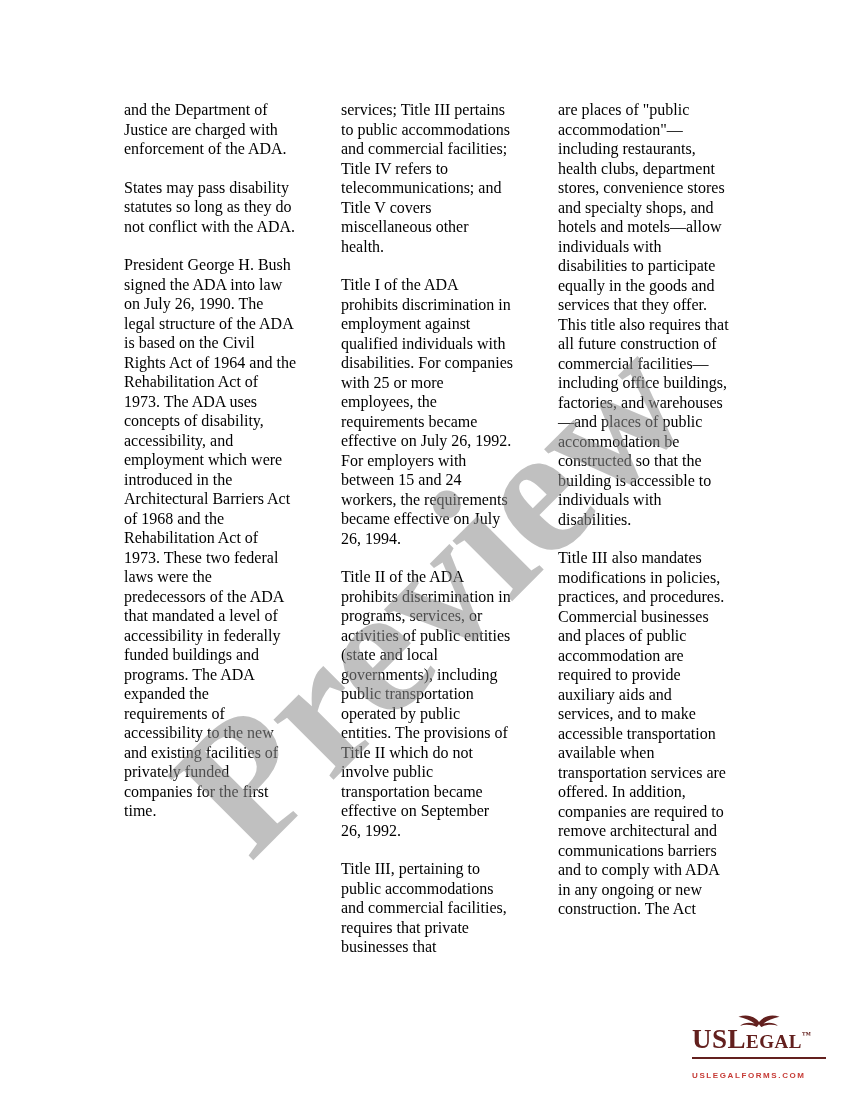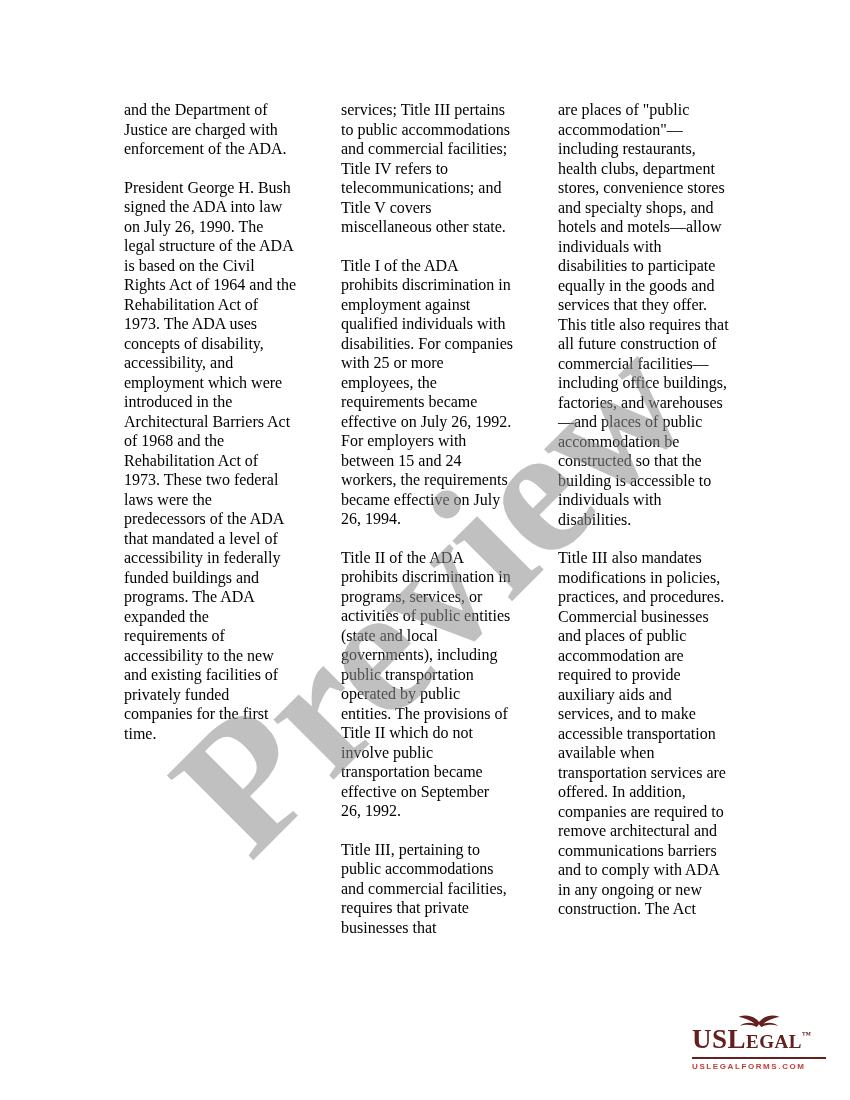--- a/index.html
+++ b/index.html
@@ -51,40 +51,41 @@
     font-size: 27px;
     line-height: 1;
     color: #63201e;
     font-variant: small-caps;
     letter-spacing: 0.5px;
   }
   .brand sup { font-size: 9px; vertical-align: super; font-variant: normal; }
   .siterow {
     margin-top: 4px;
     border-top: 2px solid #63201e;
-    padding-top: 3px;
+    padding-top: 12px;
     font-family: "Liberation Sans", sans-serif;
     font-size: 8px;
     font-weight: bold;
     color: #c63b36;
     letter-spacing: 1.6px;
   }
 </style>
 </head>
 <body>
 
 <div class="page">
 
   <div class="col" id="col1">
     <p>and the Department of Justice are charged with enforcement of the ADA.</p>
+    <p>States may pass disability statutes so long as they do not conflict with the ADA.</p>
     <p>President George H. Bush signed the ADA into law on July 26, 1990. The legal structure of the ADA is based on the Civil Rights Act of 1964 and the Rehabilitation Act of 1973. The ADA uses concepts of disability, accessibility, and employment which were introduced in the Architectural Barriers Act of 1968 and the Rehabilitation Act of 1973. These two federal laws were the predecessors of the ADA that mandated a level of accessibility in federally funded buildings and programs. The ADA expanded the requirements of accessibility to the new and existing facilities of privately funded companies for the first time.</p>
   </div>
 
   <div class="col" id="col2">
-    <p>services; Title III pertains to public accommodations and commercial facilities; Title IV refers to telecommunications; and Title V covers miscellaneous other state.</p>
+    <p>services; Title III pertains to public accommodations and commercial facilities; Title IV refers to telecommunications; and Title V covers miscellaneous other health.</p>
     <p>Title I of the ADA prohibits discrimination in employment against qualified individuals with disabilities. For companies with 25 or more employees, the requirements became effective on July 26, 1992. For employers with between 15 and 24 workers, the requirements became effective on July 26, 1994.</p>
     <p>Title II of the ADA prohibits discrimination in programs, services, or activities of public entities (state and local governments), including public transportation operated by public entities. The provisions of Title II which do not involve public transportation became effective on September 26, 1992.</p>
     <p>Title III, pertaining to public accommodations and commercial facilities, requires that private businesses that</p>
   </div>
 
   <div class="col" id="col3">
     <p>are places of "public accommodation"—including restaurants, health clubs, department stores, convenience stores and specialty shops, and hotels and motels—allow individuals with disabilities to participate equally in the goods and services that they offer. This title also requires that all future construction of commercial facilities—including office buildings, factories, and warehouses—and places of public accommodation be constructed so that the building is accessible to individuals with disabilities.</p>
     <p>Title III also mandates modifications in policies, practices, and procedures. Commercial businesses and places of public accommodation are required to provide auxiliary aids and services, and to make accessible transportation available when transportation services are offered. In addition, companies are required to remove architectural and communications barriers and to comply with ADA in any ongoing or new construction. The Act</p>
   </div>
 

